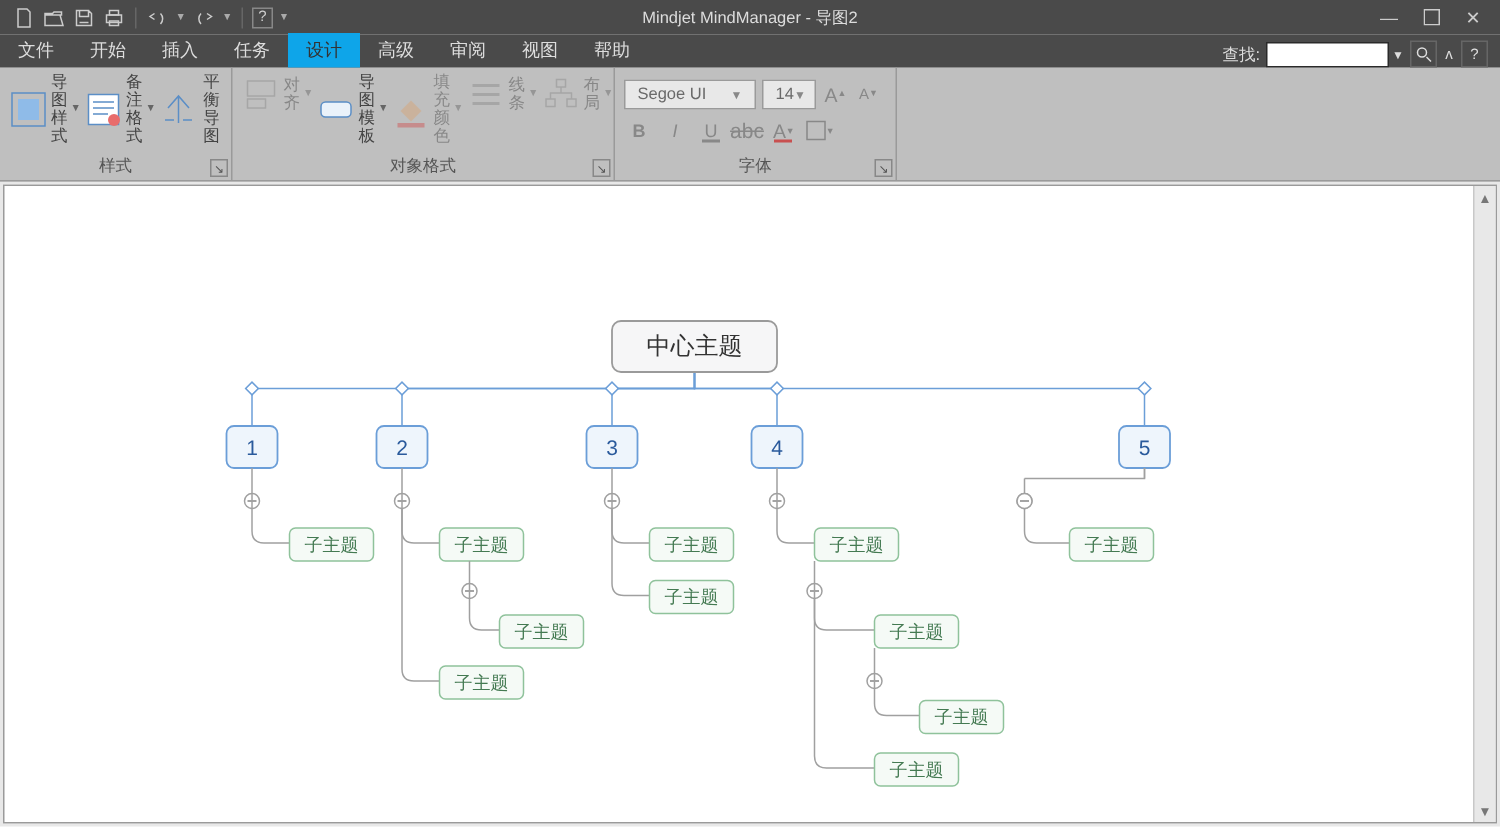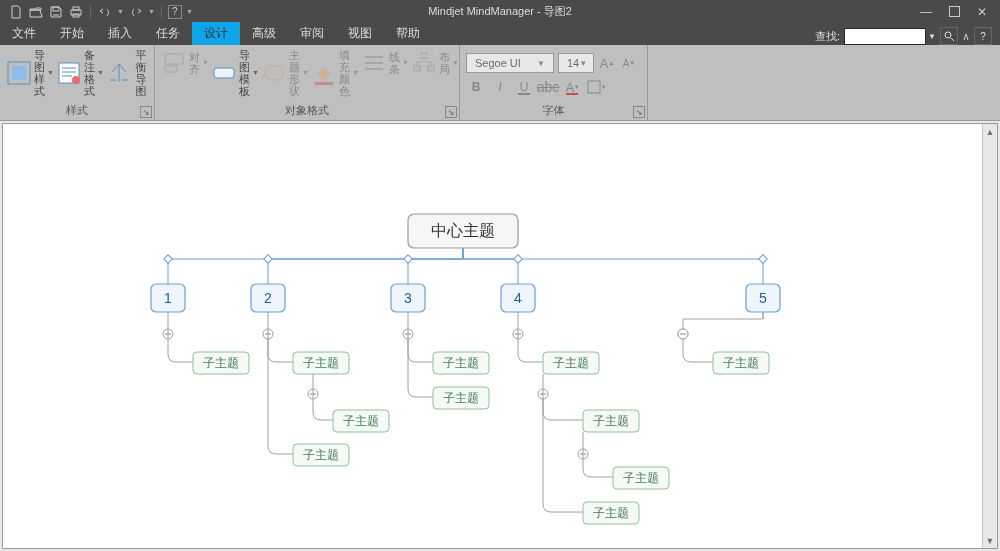--- a/index.html
+++ b/index.html
@@ -257,29 +257,20 @@
             <svg width="26" height="26">
               <rect x="3" y="8" width="20" height="10" rx="3" fill="#eaf2fa" stroke="#5b8ec6"></rect>
             </svg>
           </span>
         <span class="ribbon-btn-label">导图模板</span>
         <span class="drop-arrow">▼</span>
       </div>
       <div class="ribbon-btn disabled">
         <span class="ribbon-btn-icon">
             <svg width="26" height="26">
-              <rect x="4" y="6" width="18" height="14" rx="6" fill="none" stroke="#d89050"></rect>
-            </svg>
-          </span>
-        <span class="ribbon-btn-label">主题形状</span>
-        <span class="drop-arrow">▼</span>
-      </div>
-      <div class="ribbon-btn disabled">
-        <span class="ribbon-btn-icon">
-            <svg width="26" height="26">
               <path d="M6 14l7-7 7 7-7 7z" fill="#e89040" opacity="0.6"></path>
               <rect x="4" y="22" width="18" height="3" fill="#d05050"></rect>
             </svg>
           </span>
         <span class="ribbon-btn-label">填充颜色</span>
         <span class="drop-arrow">▼</span>
       </div>
       <div class="ribbon-btn disabled">
         <span class="ribbon-btn-icon">
             <svg width="26" height="26">

